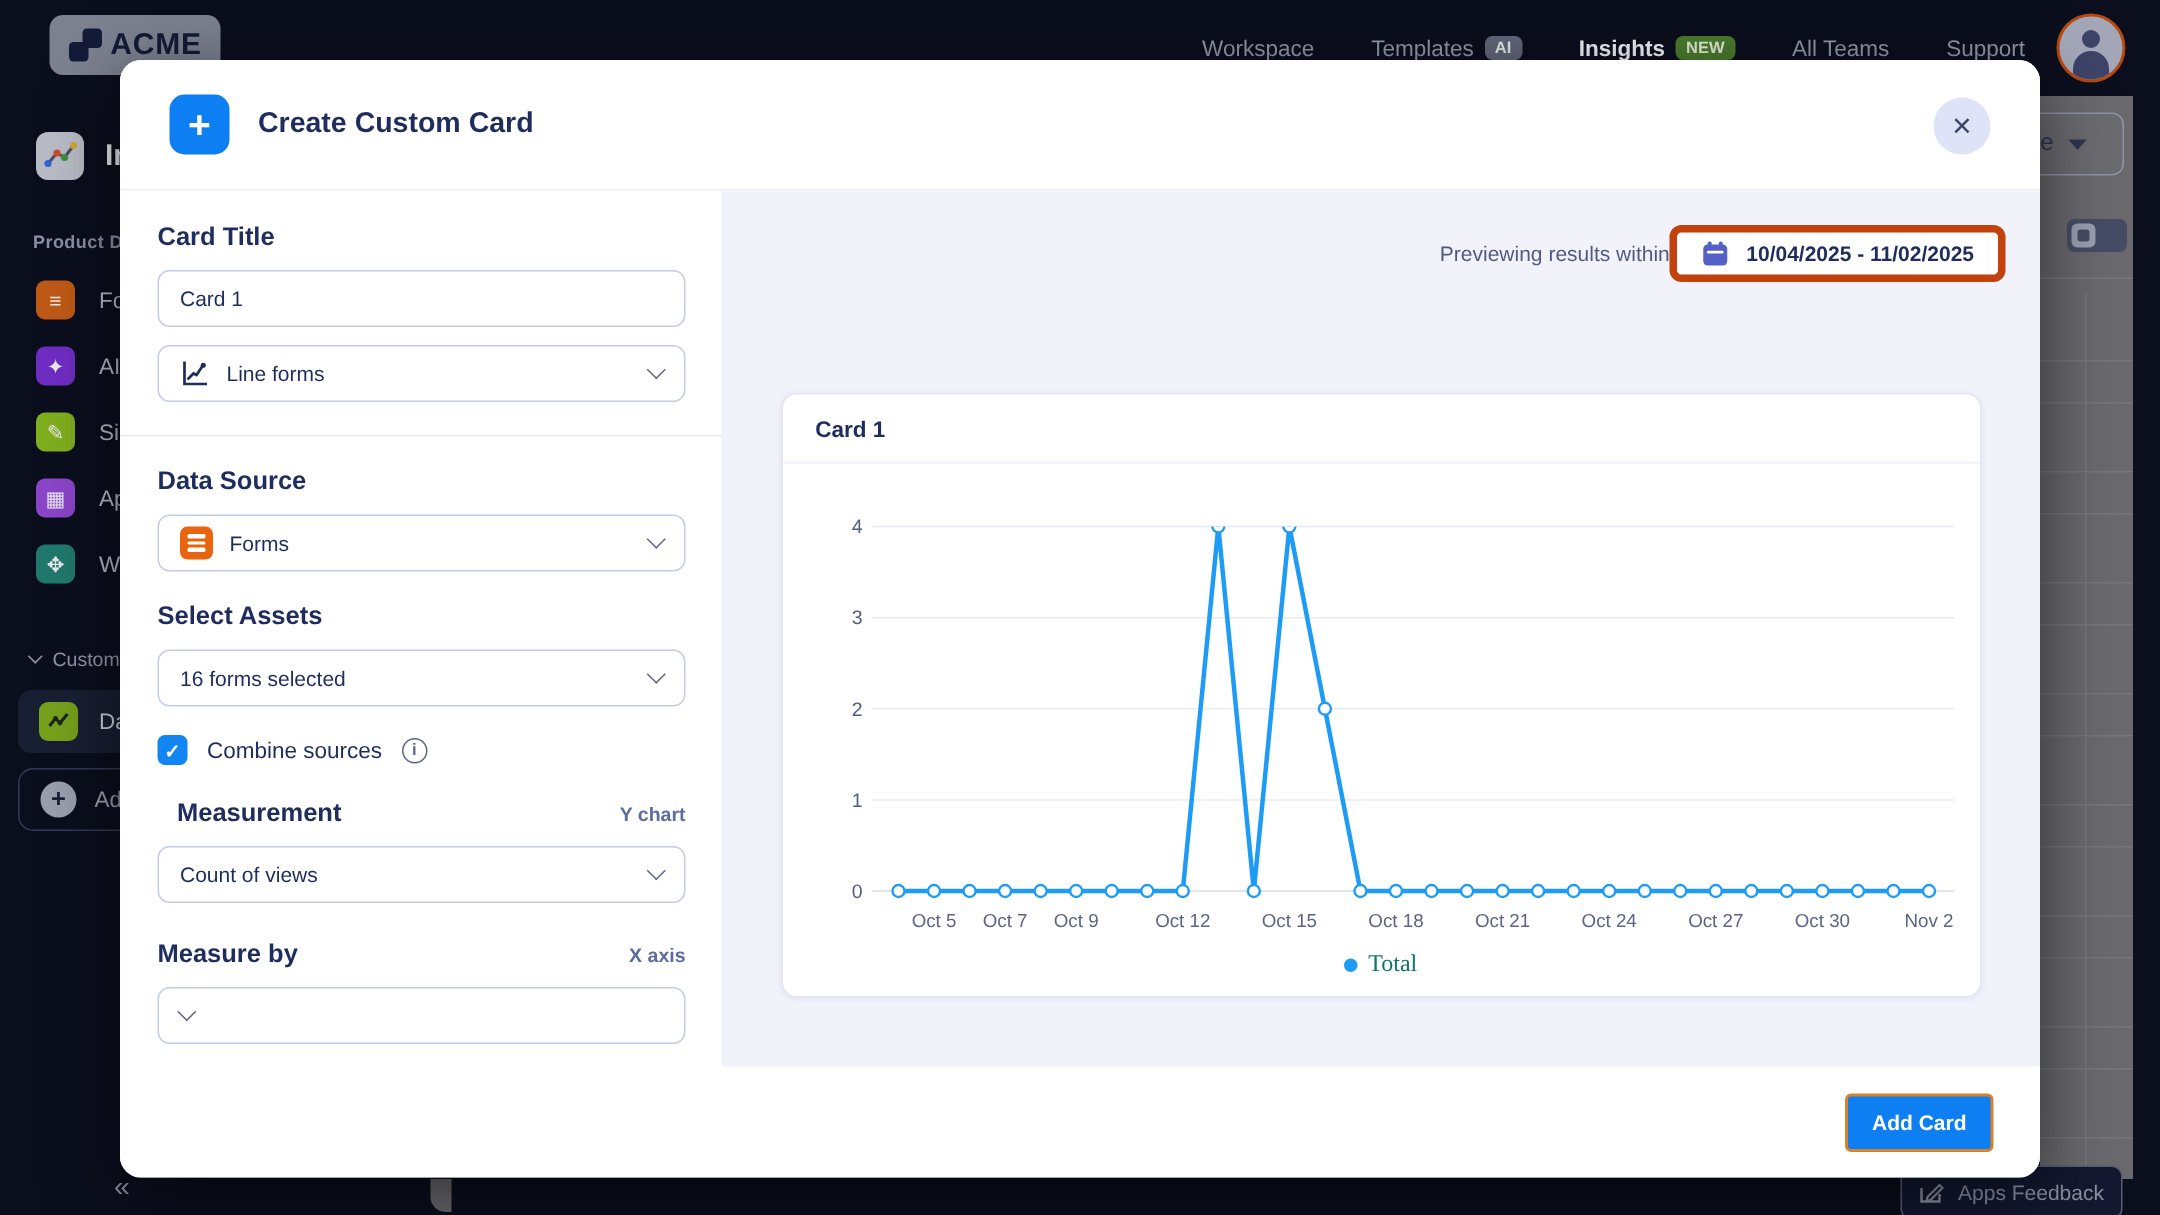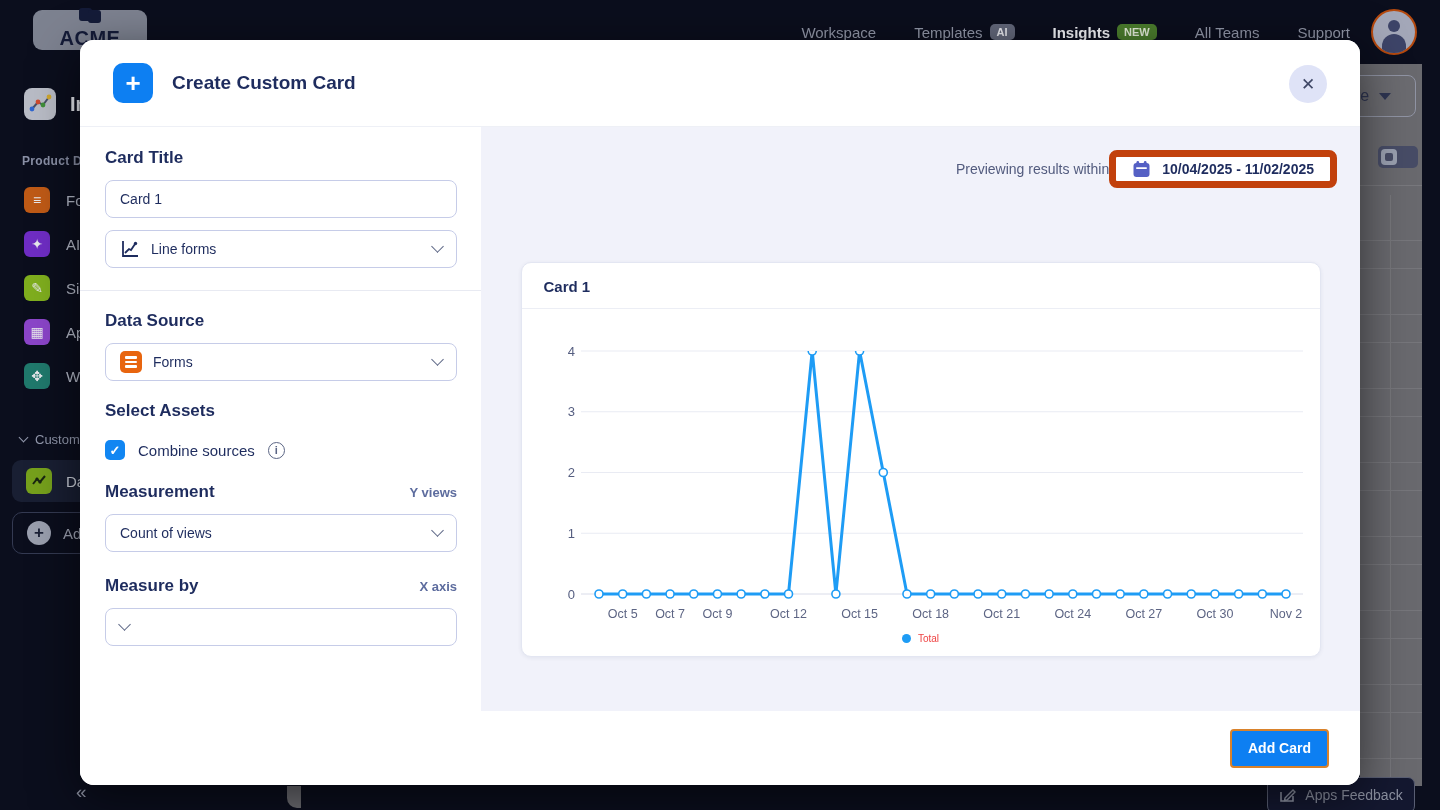--- a/index.html
+++ b/index.html
@@ -3,21 +3,21 @@
 <meta charset="utf-8">
 <style>
   * { margin:0; padding:0; box-sizing:border-box; }
   html,body { width:1440px; height:810px; overflow:hidden; }
   body { font-family:"Liberation Sans", sans-serif; background:#0b0e1d; position:relative; }
 
   
   .page { position:absolute; inset:0; }
 
   .navbar { position:absolute; top:0; left:0; width:1440px; height:64px; display:flex; align-items:center; }
-  .brand-plate { position:absolute; left:33px; top:10px; width:114px; height:40px; background:#7d8290; border-radius:9px; display:flex; align-items:center; justify-content:center; gap:6px;flex-direction:column; }
+  .brand-plate { position:absolute; left:33px; top:10px; width:114px; height:40px; background:#7d8290; border-radius:9px; display:flex; align-items:center; justify-content:center; gap:6px; }
   .brand-mark { position:relative; width:22px; height:22px; }
   .brand-mark .sq1 { position:absolute; left:0; bottom:0; width:13px; height:13px; background:#141b38; border-radius:3px; }
   .brand-mark .sq2 { position:absolute; right:0; top:0; width:13px; height:13px; background:#141b38; border-radius:3px; }
   .brand-text { font-weight:bold; font-size:20px; color:#141b38; letter-spacing:.5px; }
   .nav-items { position:absolute; right:90px; top:0; height:64px; display:flex; align-items:center; gap:38px; }
   .nav-item { font-size:15px; color:#9297a8; display:flex; align-items:center; gap:7px; cursor:pointer; white-space:nowrap; }
   .nav-item.active { color:#f2f3f7; font-weight:bold; }
   .nav-badge { font-size:11px; font-weight:bold; padding:2px 7px; border-radius:5px; color:#eef0e8; }
   .avatar { position:absolute; right:23px; top:9px; width:46px; height:46px; border-radius:50%; background:#a3a7b8; border:2px solid #b5490e; overflow:hidden; }
   .avatar .head { position:absolute; left:15px; top:9px; width:12px; height:12px; border-radius:50%; background:#3d4468; }
@@ -65,43 +65,43 @@
   .modal-body { flex:1; display:flex; min-height:0; }
   .form-panel { width:401px; flex:none; background:#fff; padding:21px 24px 0 25px; }
   .f-label { font-size:17px; font-weight:bold; color:#1e2c5e; }
   .f-label-row { display:flex; justify-content:space-between; align-items:baseline; }
   .axis-tag { font-size:13px; font-weight:bold; color:#5d6c9e; }
   .text-input { margin-top:12px; width:352px; height:38px; border:1px solid #c6cce8; border-radius:8px; padding:0 14px; font-size:14px; color:#1e2c5e; font-family:"Liberation Sans", sans-serif; background:#fff; outline:none; }
   .select { margin-top:12px; width:352px; height:38px; border:1px solid #c6cce8; border-radius:8px; padding:0 14px; display:flex; align-items:center; gap:11px; cursor:pointer; background:#fff; }
   .select-value { font-size:14px; color:#1e2c5e; flex:1; }
   .chev { width:9px; height:9px; border-right:1.8px solid #5b6584; border-bottom:1.8px solid #5b6584; transform:rotate(45deg); margin-top:-5px; flex:none; }
   .form-divider { height:1px; background:#e8eaf2; margin:22px -24px 20px -25px; }
-  .mt24 { margin-top:24px; } .mt20 { margin-top:20px; } .mt22 { margin-top:22px; }
+  .mt24 { margin-top:24px; } .mt20 { margin-top:20px; } .mt22 { margin-top:22px;margin-left:13px; }
   .checkbox-row { margin-top:19px; display:flex; align-items:center; gap:13px; cursor:pointer; }
   .checkbox { width:20px; height:20px; border-radius:5px; background:#1186f2; color:#fff; display:flex; align-items:center; justify-content:center; font-size:13px; font-weight:bold; }
   .checkbox-label { font-size:15px; color:#1e2c5e; }
   .info-icon { width:17px; height:17px; border:1.4px solid #5b6584; border-radius:50%; color:#5b6584; font-size:11px; display:flex; align-items:center; justify-content:center; font-weight:bold; cursor:pointer; }
 
   .mini-icon { width:22px; height:22px; border-radius:5px; display:flex; align-items:center; justify-content:center; flex:none; }
   .forms-tile { background:#e8650f; }
   .forms-tile .bars { width:12px; display:flex; flex-direction:column; gap:2px; }
   .forms-tile .bars i { display:block; height:2.6px; background:#fff; border-radius:1px; }
 
   .preview-panel { flex:1; background:#f1f2fa; padding:23px 23px 0 23px; position:relative; }
   .preview-row { display:flex; justify-content:flex-end; align-items:center; }
   .preview-label { font-size:14px; color:#525b7e; }
-  .date-btn { height:38px; background:#fff; border:7px solid #c2410c; border-radius:8px; display:flex; align-items:center; gap:11px; padding:0 16px; cursor:pointer; }
+  .date-btn { height:38px; background:#fff; border:5px solid #c2410c; border-radius:8px; display:flex; align-items:center; gap:11px; padding:0 16px; cursor:pointer; }
   .date-text { font-size:14px; font-weight:bold; color:#1e2c5e; }
 
   .chart-card { width:800px; margin:74px auto 0 auto; background:#fff; border:1px solid #e3e6f2; border-radius:10px; box-shadow:0 1px 4px rgba(30,40,90,.07); }
   .chart-card-header { padding:15px 22px 13px 22px; border-bottom:1px solid #eceef5; font-size:15px; font-weight:bold; color:#1e2c5e; }
   .chart-area { padding:8px 9px 0 9px; }
   .legend { display:flex; justify-content:center; align-items:center; gap:7px; padding:2px 0 12px 0; }
   .legend-dot { width:9px; height:9px; border-radius:50%; }
-  .legend-label { font-size:10px; color:#ef4444; }
+  .legend-label { font-size:16px; color:#0f766e;font-family:Liberation Serif, serif; }
 
   .modal-footer { height:74px; flex:none; background:#fff; display:flex; align-items:center; justify-content:flex-end; padding-right:31px; }
   .add-card-btn { width:99px; height:39px; background:#0d7ff2; color:#fff; font-size:14px; font-weight:bold; border:2px solid #d9822b; border-radius:4px; display:flex; align-items:center; justify-content:center; cursor:pointer; font-family:"Liberation Sans", sans-serif; }
 </style>
 </head>
 <body>
 
 <div class="page">
 
   <div class="navbar">
@@ -266,30 +266,34 @@
               <i></i>
               <i></i>
               <i></i>
             </span>
         </span>
         <span class="select-value">Forms</span>
         <span class="chev"></span>
       </div>
 
       <div class="f-label mt20">Select Assets</div>
+      <div class="select">
+        <span class="select-value">16 forms selected</span>
+        <span class="chev"></span>
+      </div>
 
       <div class="checkbox-row">
         <span class="checkbox">✓</span>
         <span class="checkbox-label">Combine sources</span>
         <span class="info-icon">i</span>
       </div>
 
       <div class="f-label-row mt22">
         <span class="f-label">Measurement</span>
-        <span class="axis-tag">Y views</span>
+        <span class="axis-tag">Y chart</span>
       </div>
       <div class="select">
         <span class="select-value">Count of views</span>
         <span class="chev"></span>
       </div>
 
       <div class="f-label-row mt24">
         <span class="f-label">Measure by</span>
         <span class="axis-tag">X axis</span>
       </div>

